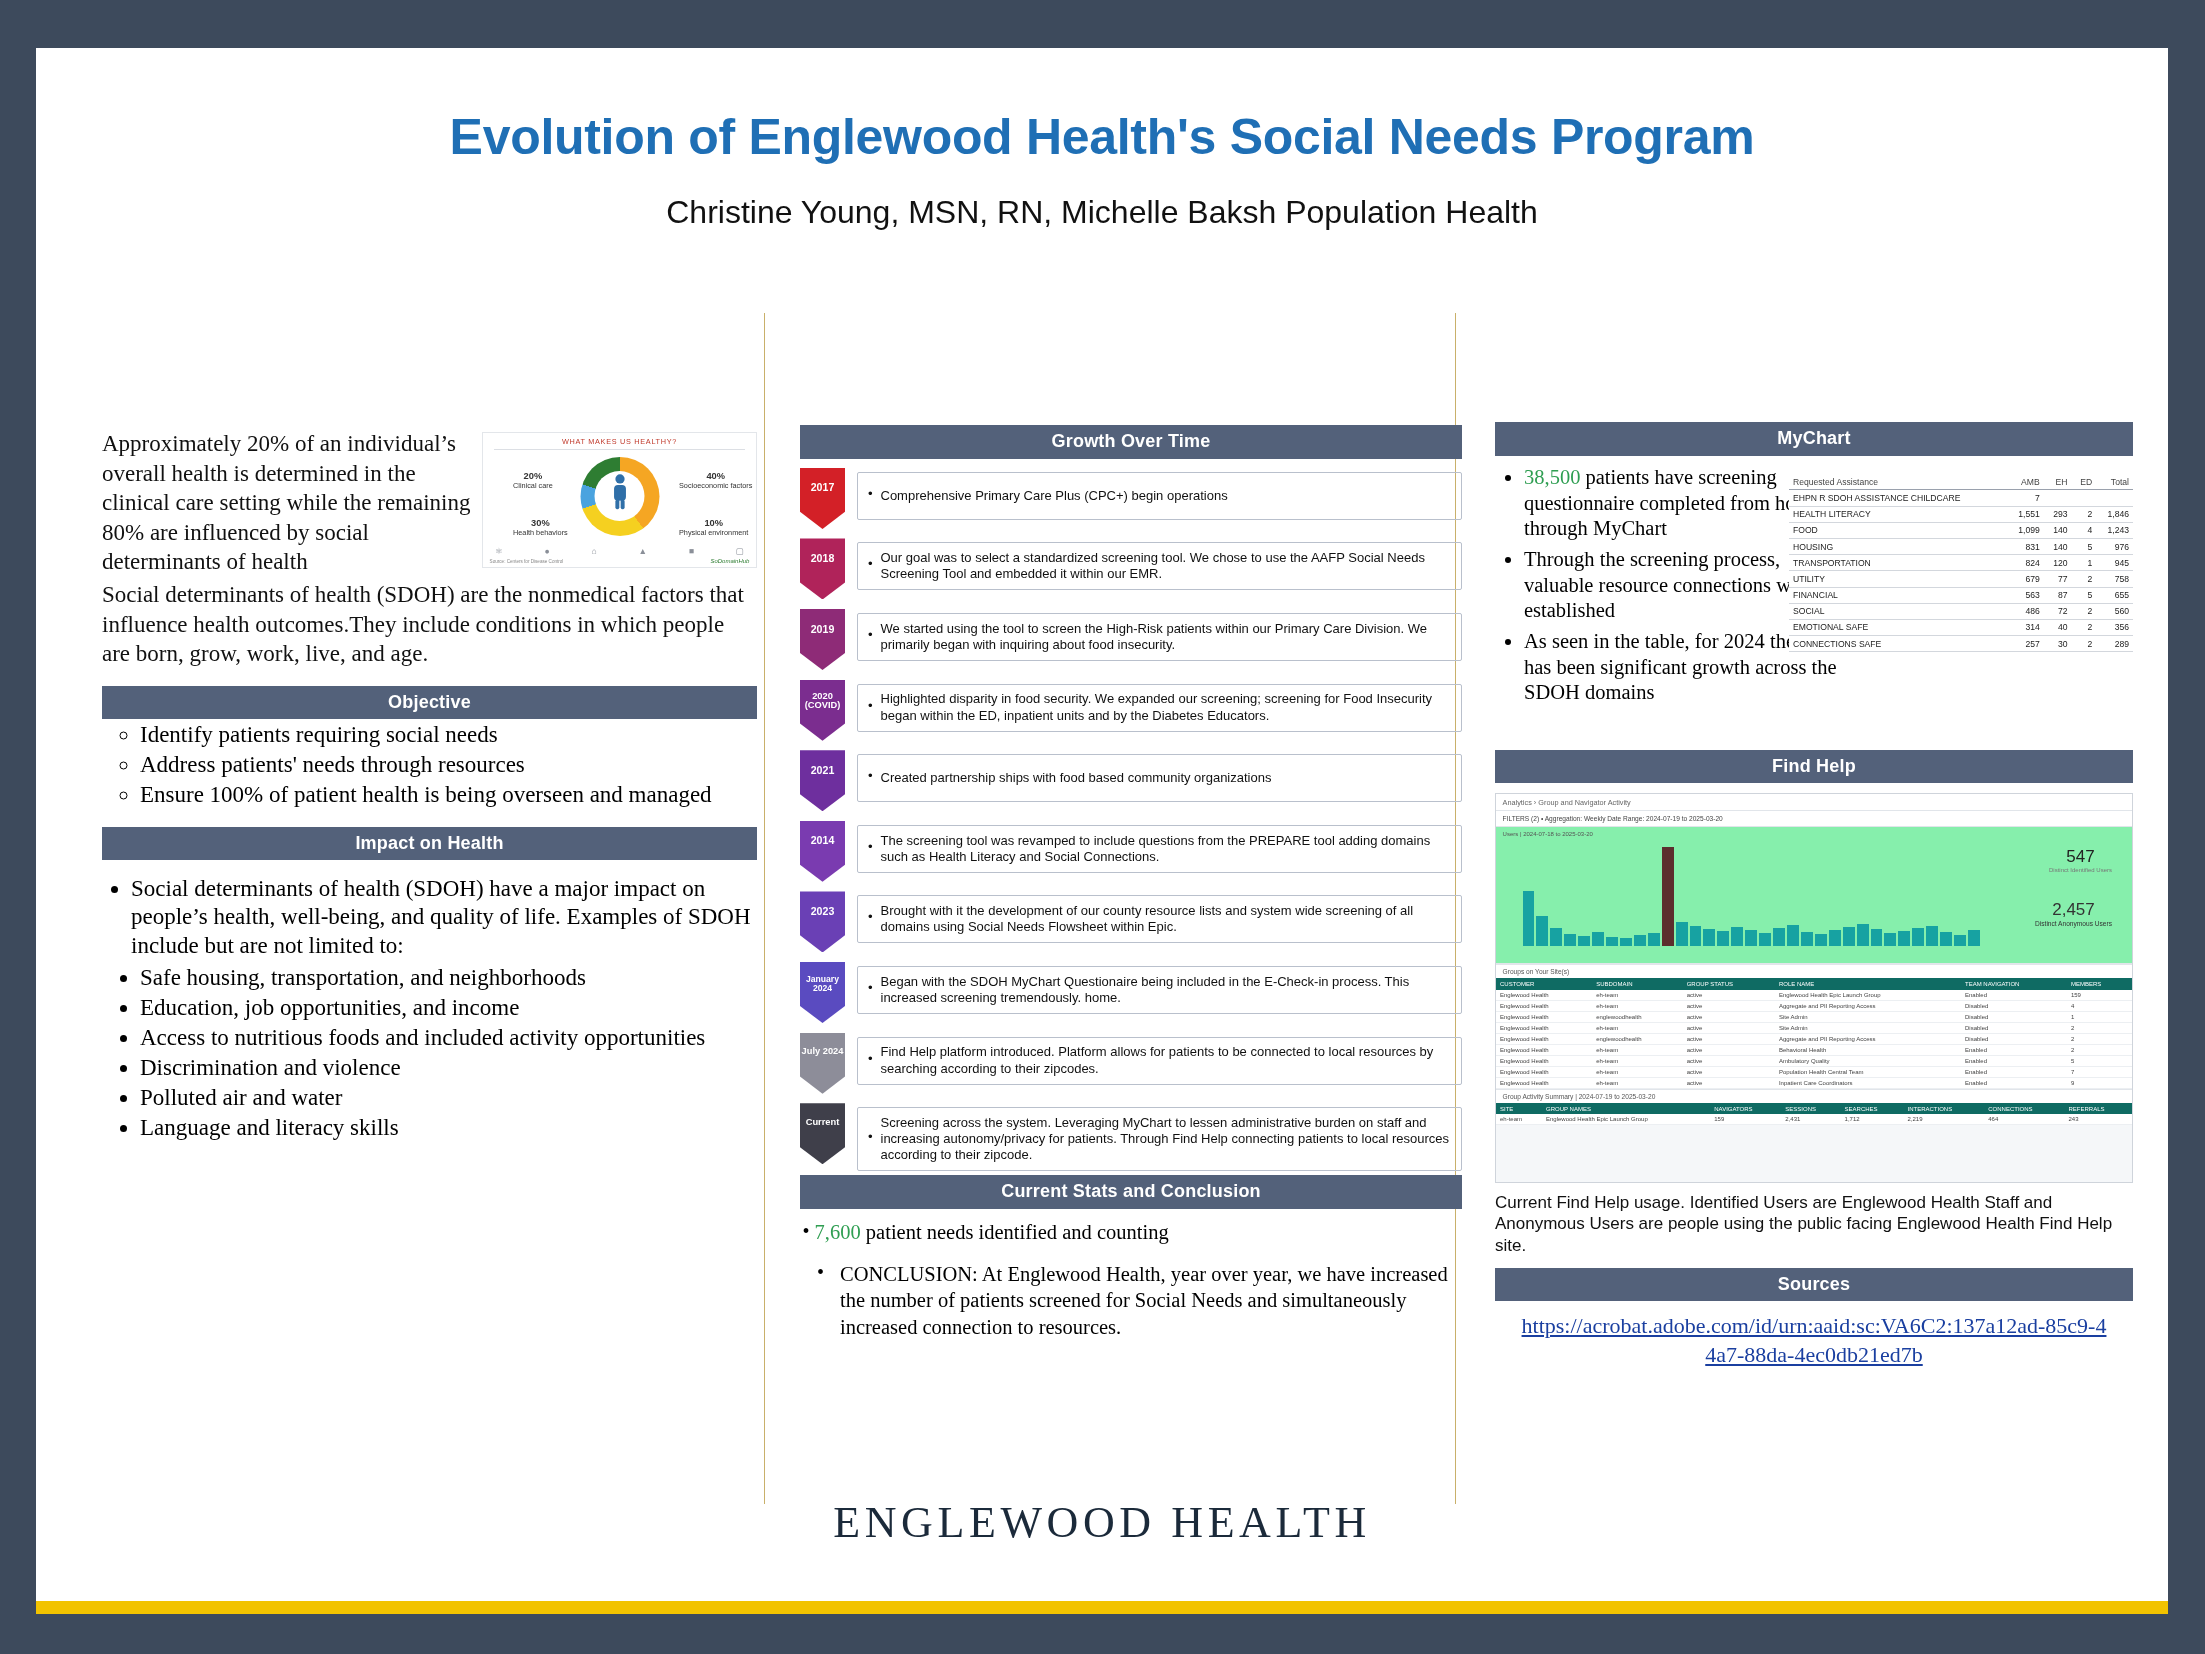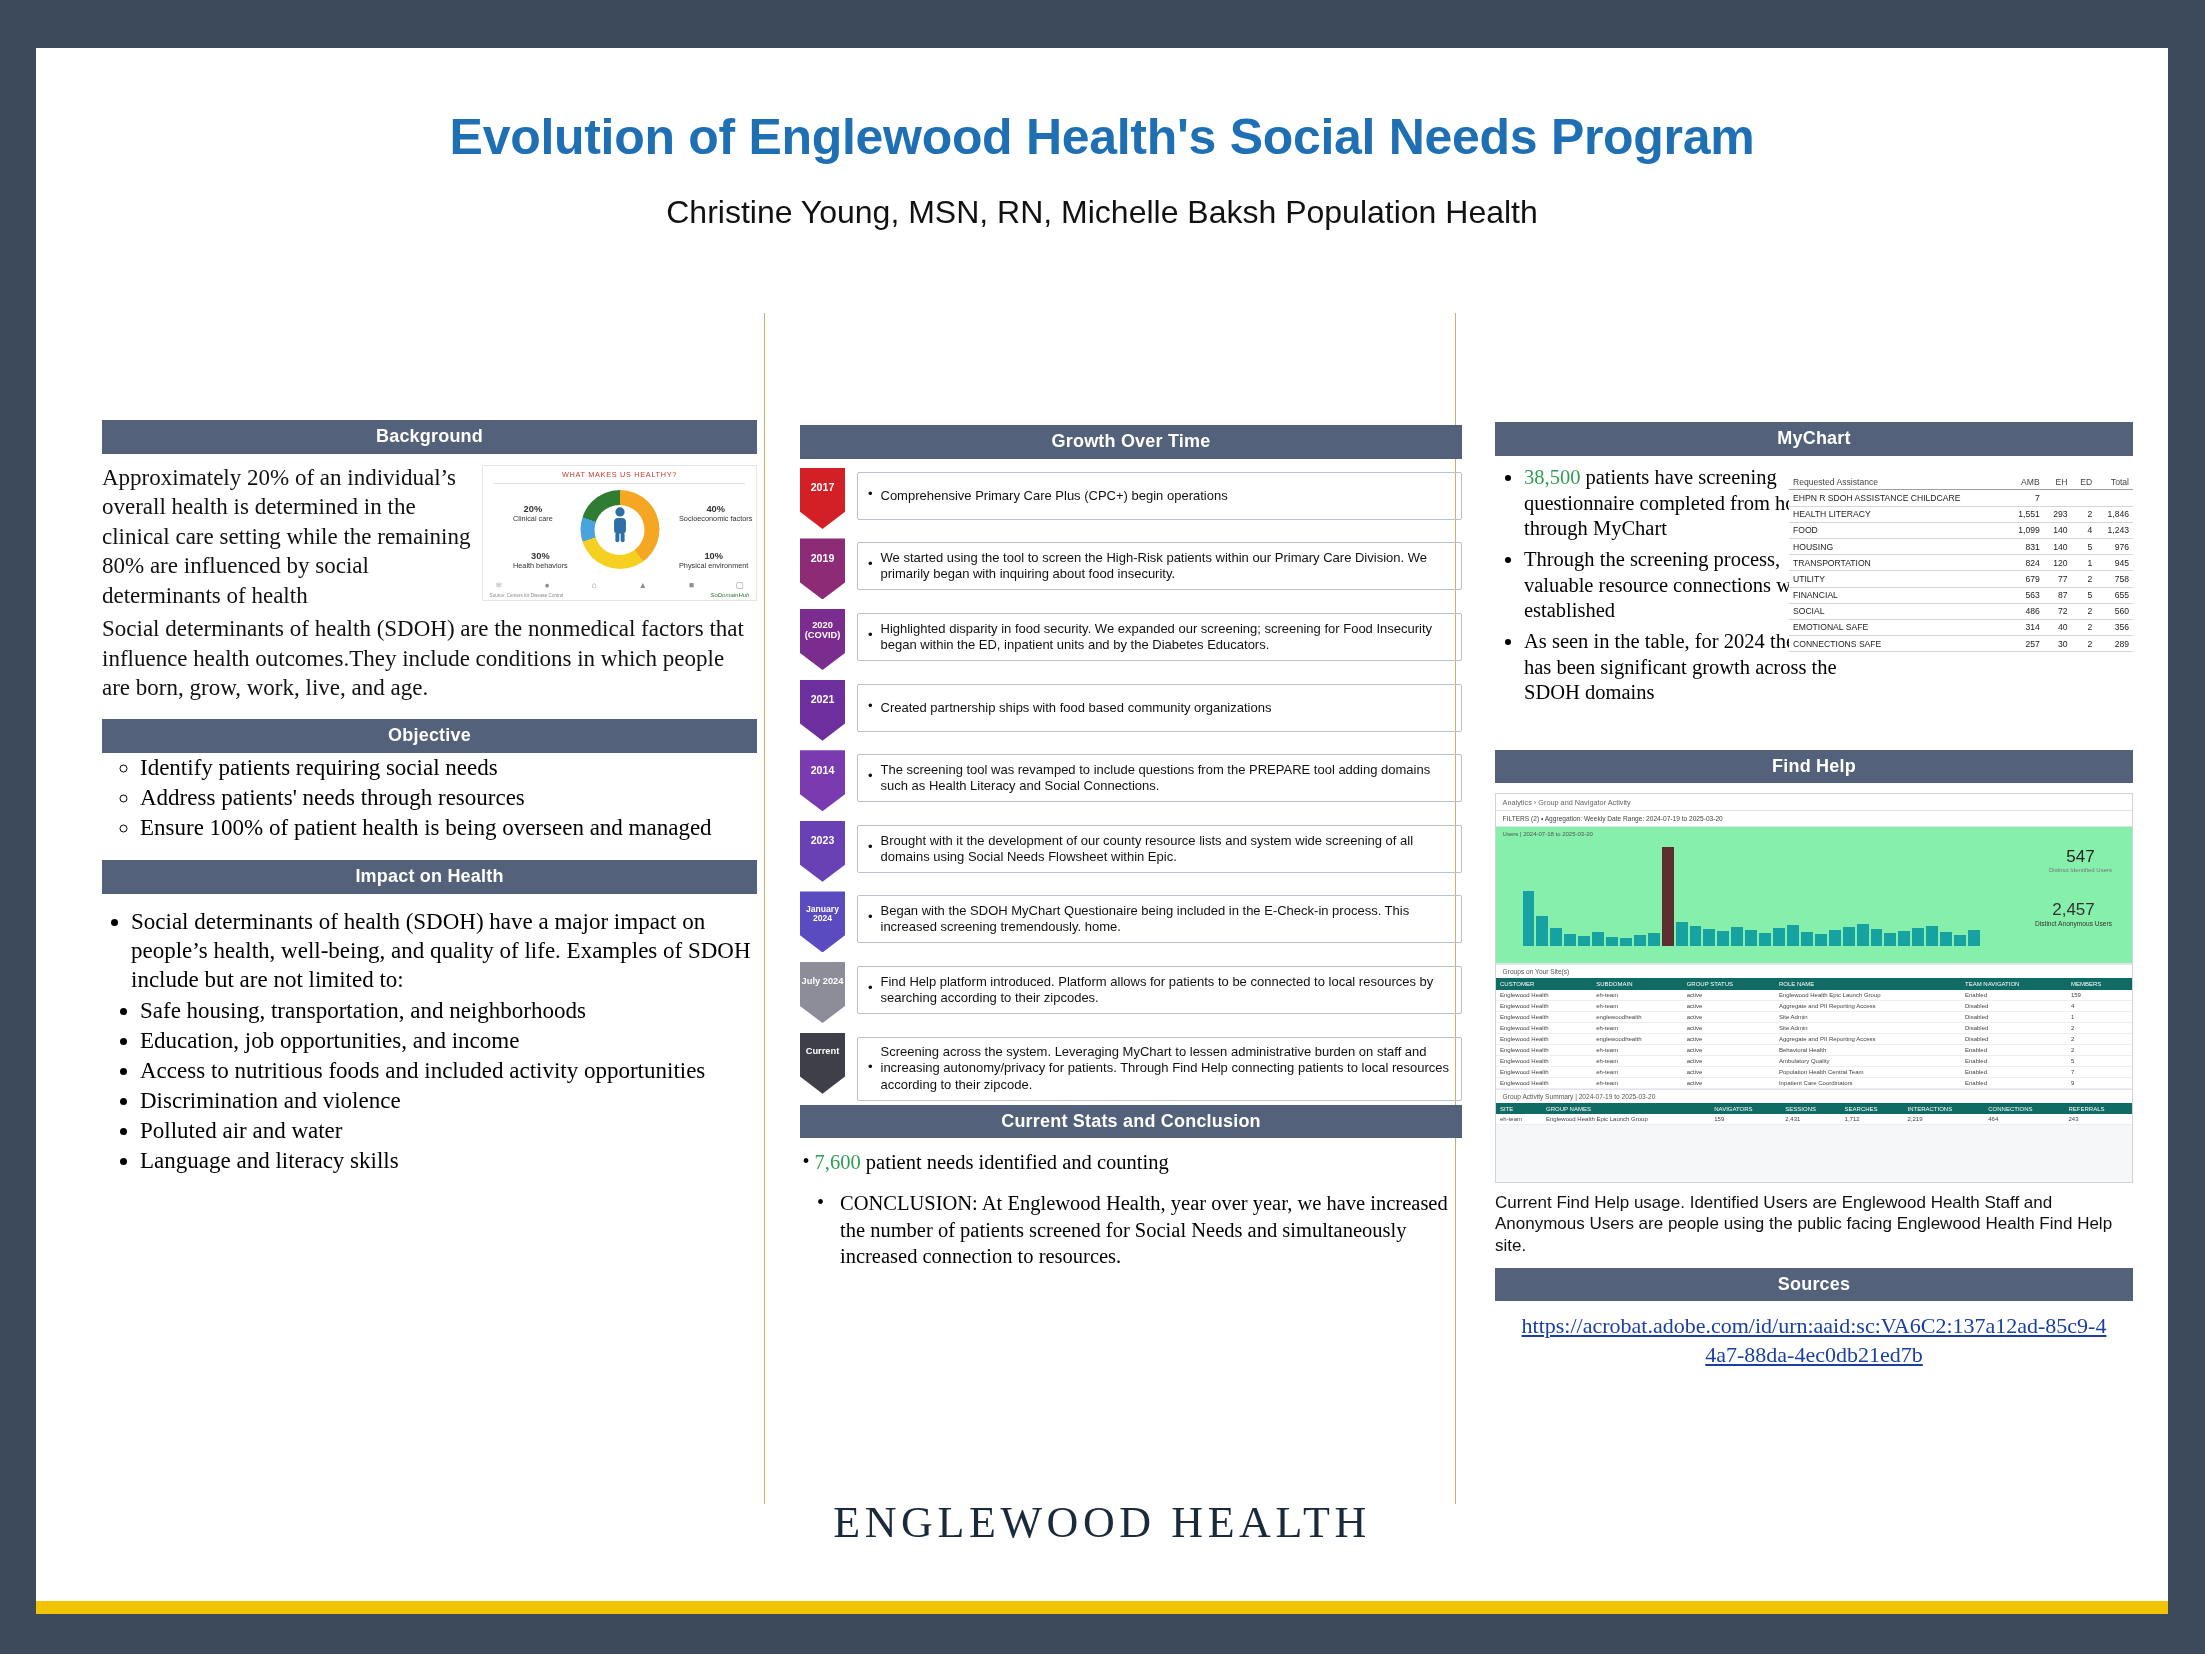--- a/index.html
+++ b/index.html
@@ -381,21 +381,20 @@
 <div class="poster">
 
   <div class="title">Evolution of Englewood Health's Social Needs Program</div>
   <div class="authors">Christine Young, MSN, RN, Michelle Baksh Population Health</div>
 
   <div class="vline l1"></div>
   <div class="vline l2"></div>
 
   <div class="col" id="col-left">
 
-    <div class="colhead">Background</div>
     <div class="bg-body">
       <div class="donut-card donut-img">
         <div class="donut-title">WHAT MAKES US HEALTHY?</div>
         <div class="donut-hr"></div>
         <div class="donut"></div>
         <svg class="donut-person" viewBox="0 0 34 56">
           <circle cx="17" cy="9" r="7" fill="#2f6fa8"></circle>
           <rect x="8" y="18" width="18" height="24" rx="6" fill="#2f6fa8"></rect>
           <rect x="10" y="40" width="6" height="15" rx="3" fill="#2f6fa8"></rect>
           <rect x="18" y="40" width="6" height="15" rx="3" fill="#2f6fa8"></rect>
@@ -452,20 +451,24 @@
     </ul>
   </div>
 
   <div class="col" id="col-mid">
     <div class="colhead">Growth Over Time</div>
 
     <div class="timeline">
       <div class="trow">
         <div class="chev" id="chev0" style="background: rgb(211, 32, 39);">2017</div>
         <div class="tbox">Comprehensive Primary Care Plus (CPC+) begin operations</div>
+      </div>
+      <div class="trow">
+        <div class="chev" id="chev1" style="background: rgb(176, 35, 90);">2018</div>
+        <div class="tbox">Our goal was to select a standardized screening tool.  We chose to use the AAFP Social Needs Screening Tool and embedded it within our EMR.</div>
       </div>
       <div class="trow">
         <div class="chev" id="chev2" style="background: rgb(142, 43, 119);">2019</div>
         <div class="tbox">We started using the tool to screen the High-Risk patients within our Primary Care Division. We primarily began with inquiring about food insecurity.</div>
       </div>
       <div class="trow">
         <div class="chev" id="chev3" style="font-size: 9.3px; padding-top: 12px; background: rgb(123, 45, 143);">2020<br>(COVID)</div>
         <div class="tbox">Highlighted disparity in food security. We expanded our screening; screening for Food Insecurity began within the ED, inpatient units and by the Diabetes Educators.</div>
       </div>
       <div class="trow">

